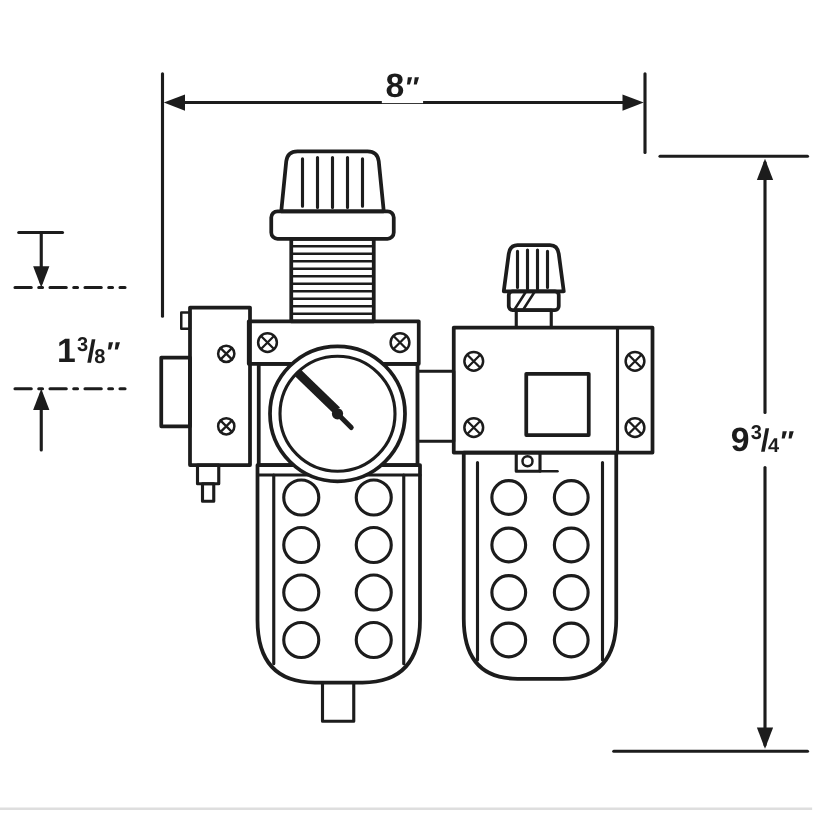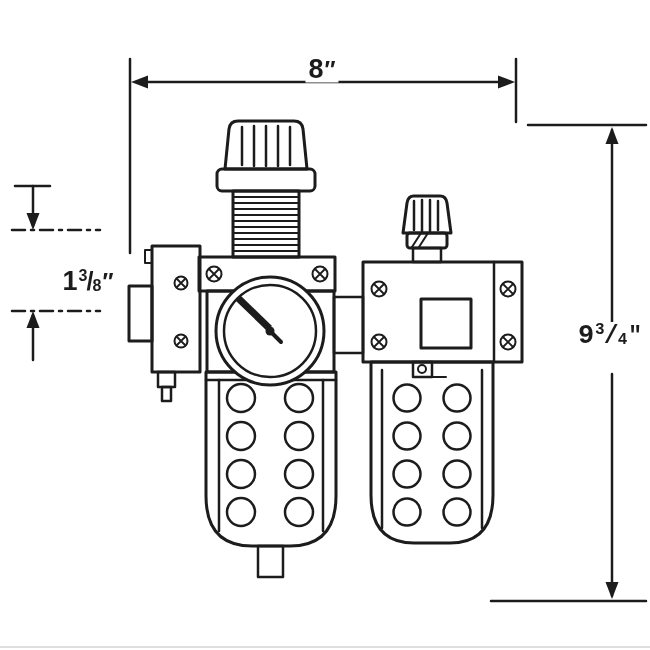--- a/index.html
+++ b/index.html
@@ -22,22 +22,22 @@
     background: #ffffff;
     padding: 0 3px;
     line-height: 1;
   }
   .dim-label .whole { font-size: 27px; }
   .dim-label .num   { font-size: 16px; vertical-align: 9px;  margin-left: 1px; }
   .dim-label .sep   { font-size: 25px; margin: 0 -1px; }
   .dim-label .den   { font-size: 16px; vertical-align: -1px; }
   .dim-label .unit  { font-size: 23px; margin-left: 1px; }
   #label-width  { left: 322px; top: 69px; }
-  #label-height { left: 610px; top: 336px; font-family: Liberation Mono, monospace; }
-  #label-offset { left: 88px;  top: 281px; }
+  #label-height { left: 610px; top: 352px; }
+  #label-offset { left: 71px;  top: 281px; }
   .bottom-rule {
     position: absolute;
     left: 0; right: 0; bottom: 2px;
     height: 2px;
     background: #dedede;
   }
 </style>
 </head>
 <body>
 

